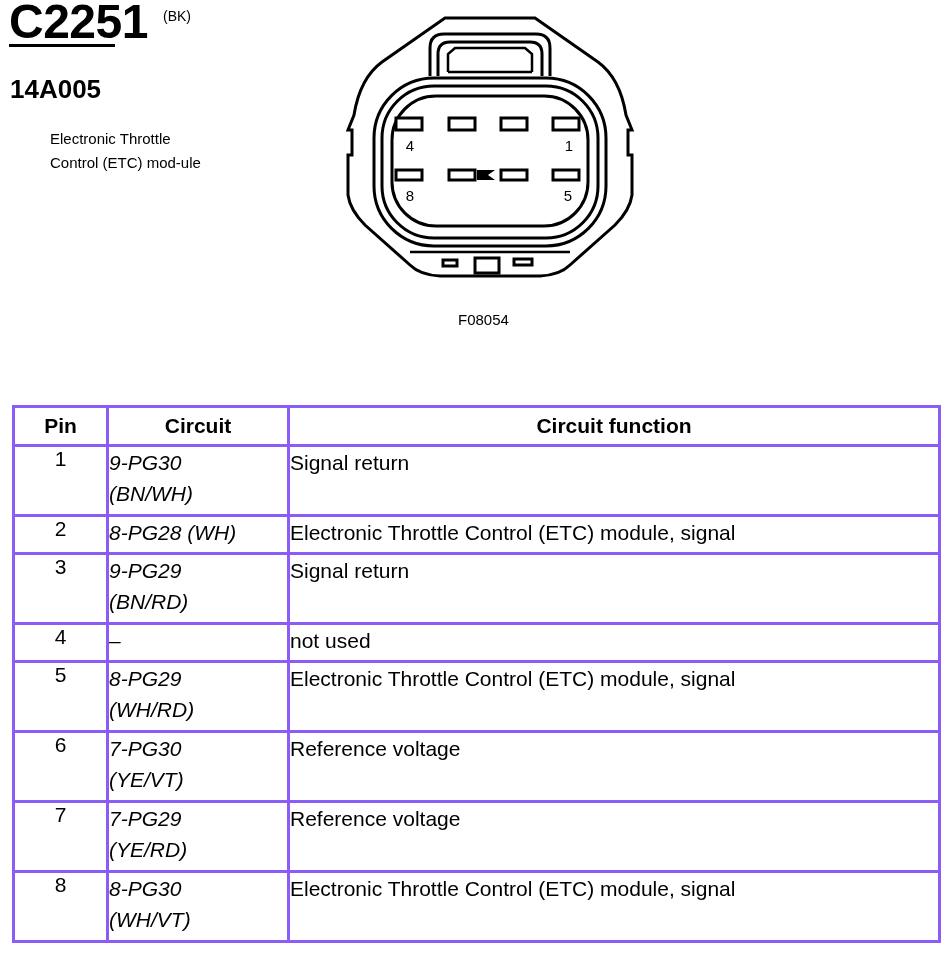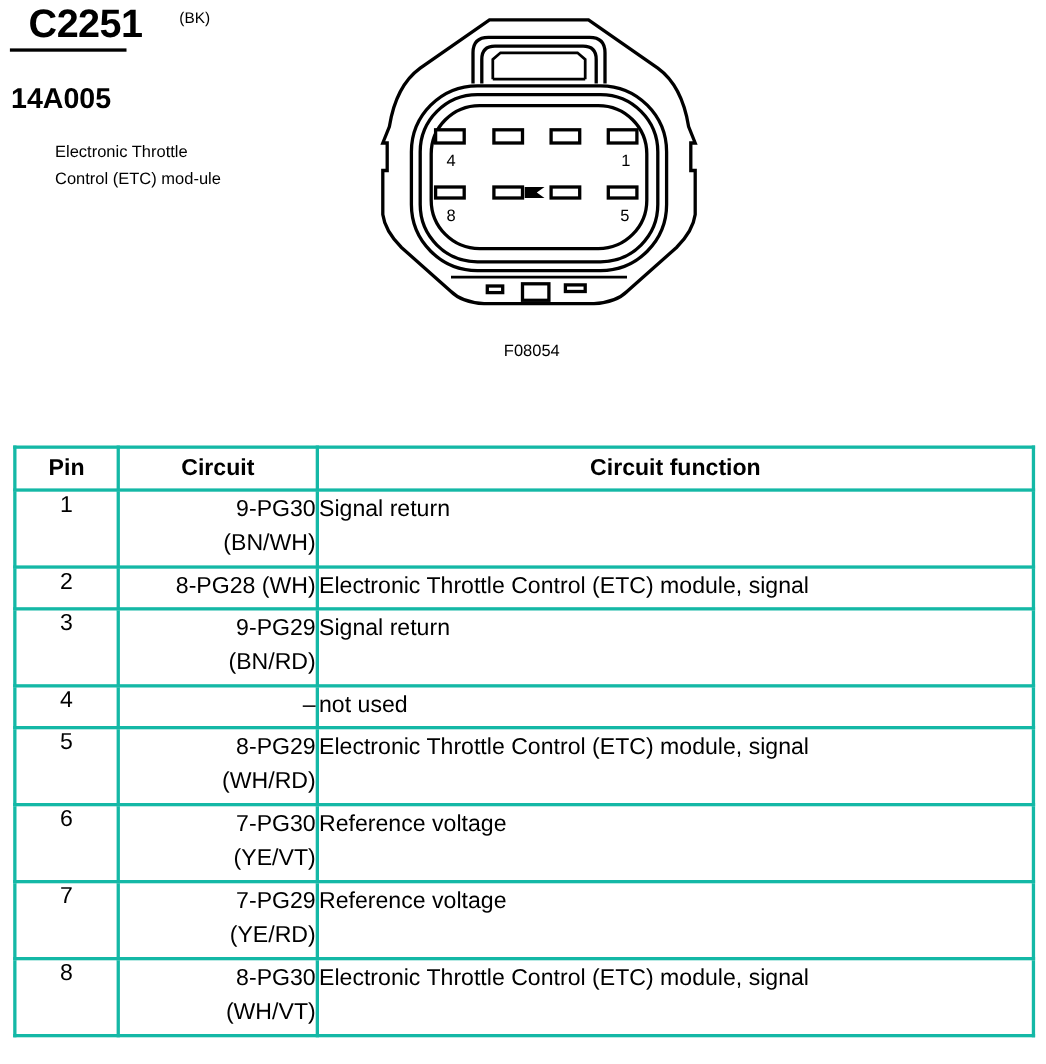--- a/index.html
+++ b/index.html
@@ -1,22 +1,22 @@
 <!DOCTYPE html>
 <html><head>
   <meta charset="utf-8">
   <style>
     html, body { margin: 0; padding: 0; background: #ffffff; }
     body {
       width: 951px; height: 967px; position: relative; overflow: hidden;
       font-family: "Liberation Sans", "DejaVu Sans", sans-serif; color: #000;
     }
     .connector-id {
-      position: absolute; left: 26px; top: 2px;
-      font-size: 36px; font-weight: bold; letter-spacing: -0.5px;
+      position: absolute; left: 9px; top: 2px;
+      font-size: 48px; font-weight: bold; letter-spacing: -0.5px;
       line-height: 40px;
     }
     .connector-underline {
       position: absolute; left: 9px; top: 44px; width: 106px; height: 3px; background: #000;
     }
     .connector-color {
       position: absolute; left: 127px; top: 8px; font-size: 14px; margin-left: 36px;
     }
     .part-number {
       position: absolute; left: 10px; top: 74px; font-size: 26px; font-weight: bold;
@@ -30,29 +30,29 @@
     }
     .figure-id {
       position: absolute; left: 458px; top: 311px; font-size: 15px;
     }
     table.pinout {
       position: absolute; left: 12px; top: 405px;
       width: 929px; border-collapse: collapse;
       font-size: 21px;
     }
     table.pinout th, table.pinout td {
-      border: 3px solid #14b8a6; padding: 0; vertical-align: top;
+      border: 3px solid #8b5cf6; padding: 0; vertical-align: top;
     }
     table.pinout th {
       font-weight: bold; text-align: center; height: 36px; line-height: 36px;
       font-size: 21px;
     }
     th.c-function { text-align: center; border-radius: 14px; }
     td.c-pin { text-align: center; width: 91px; }
-    td.c-circuit { text-align: right; width: 178px; line-height: 31px; padding-top: 2px; }
+    td.c-circuit { text-align: left; width: 178px; line-height: 31px; padding-top: 2px; font-style: italic; }
     td.c-func { padding-left: 22px; line-height: 31px; padding-top: 2px; }
     tr.tall td { height: 67px; }
     tr.short td { height: 35px; }
     .line { display: block; }
   </style>
 </head>
 <body>
 
 <div class="connector-id">C2251</div>
 <div class="connector-underline"></div>

